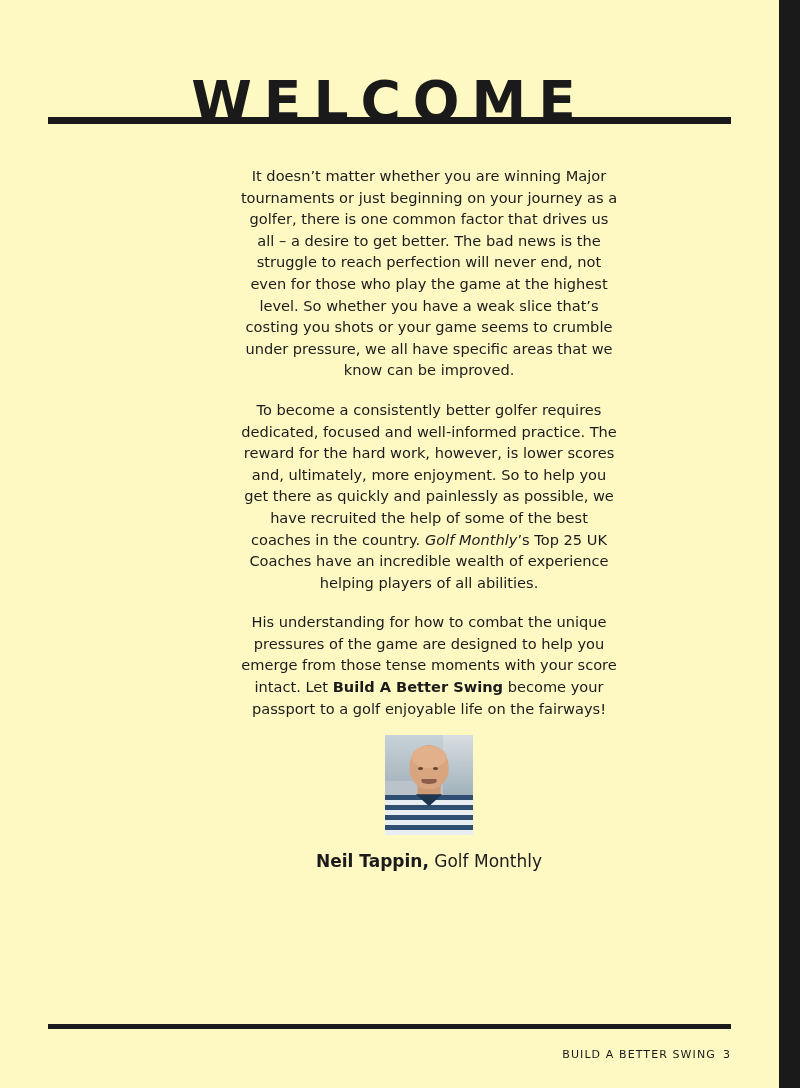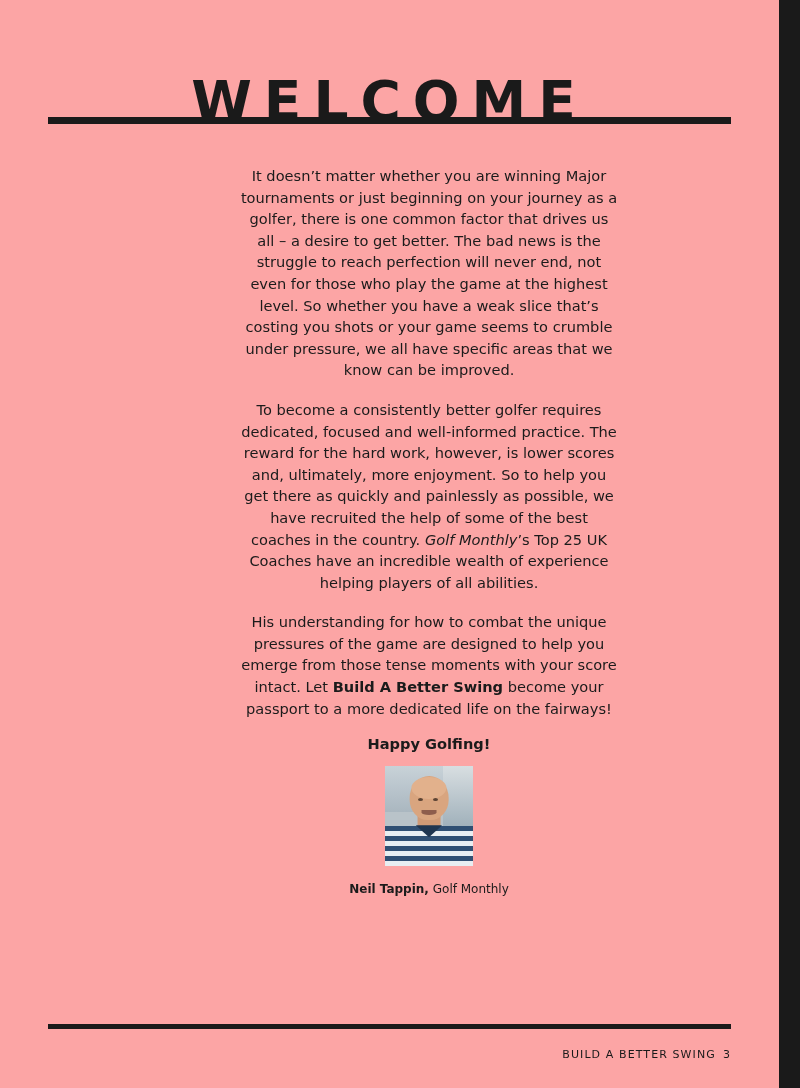--- a/index.html
+++ b/index.html
@@ -14,21 +14,21 @@
     font-family: "Liberation Sans", sans-serif;
     position: relative;
     overflow: hidden;
   }
   .page {
     position: absolute;
     left: 0;
     top: 0;
     width: 779px;
     height: 1088px;
-    background: #fca5a5;
+    background: #fef9c3;
   }
   .right-gutter {
     position: absolute;
     right: 0;
     top: 0;
     width: 21px;
     height: 1088px;
     background: #1a1a1a;
   }
   .page-title {
@@ -176,21 +176,21 @@
   .p-collar {
     position: absolute;
     left: 50%; bottom: 29%;
     transform: translateX(-50%);
     width: 30%; height: 12%;
     background: #1e3550;
     clip-path: polygon(0 0, 100% 0, 50% 100%);
   }
   .byline {
     font-family: "DejaVu Sans", sans-serif;
-    font-size: 12px;
+    font-size: 17px;
     color: #1b1b1b;
     text-align: center;
   }
   .byline .name { font-weight: bold; }
 </style>
 </head>
 <body>
 
 <div class="page">
 
@@ -203,24 +203,23 @@
     <p class="para">
       <span>It doesn’t matter whether you are winning Major tournaments or just beginning on your journey as a golfer, there is one common factor that drives us all – a desire to get better. The bad news is the struggle to reach perfection will never end, not even for those who play the game at the highest level. So whether you have a weak slice that’s costing you shots or your game seems to crumble under pressure, we all have specific areas that we know can be improved.</span>
     </p>
 
     <p class="para">
       <span>To become a consistently better golfer requires dedicated, focused and well-informed practice. The reward for the hard work, however, is lower scores and, ultimately, more enjoyment. So to help you get there as quickly and painlessly as possible, we have recruited the help of some of the best coaches in the country. </span><em>Golf Monthly</em><span>’s Top 25 UK Coaches have an incredible wealth of experience helping players of all abilities.</span>
     </p>
 
 
     <p class="para tight">
-      <span>His understanding for how to combat the unique pressures of the game are designed to help you emerge from those tense moments with your score intact. Let </span><strong>Build A Better Swing</strong><span> become your passport to a more dedicated life on the fairways!</span>
+      <span>His understanding for how to combat the unique pressures of the game are designed to help you emerge from those tense moments with your score intact. Let </span><strong>Build A Better Swing</strong><span> become your passport to a golf enjoyable life on the fairways!</span>
     </p>
 
-    <p class="happy">Happy Golfing!</p>
 
     <div class="portrait-wrap">
       <div class="portrait">
         <div class="p-sky"></div>
         <div class="p-bg-right"></div>
         <div class="p-shirt"></div>
         <div class="p-neck"></div>
         <div class="p-head"></div>
         <div class="p-forehead"></div>
         <div class="p-eye-l"></div>

